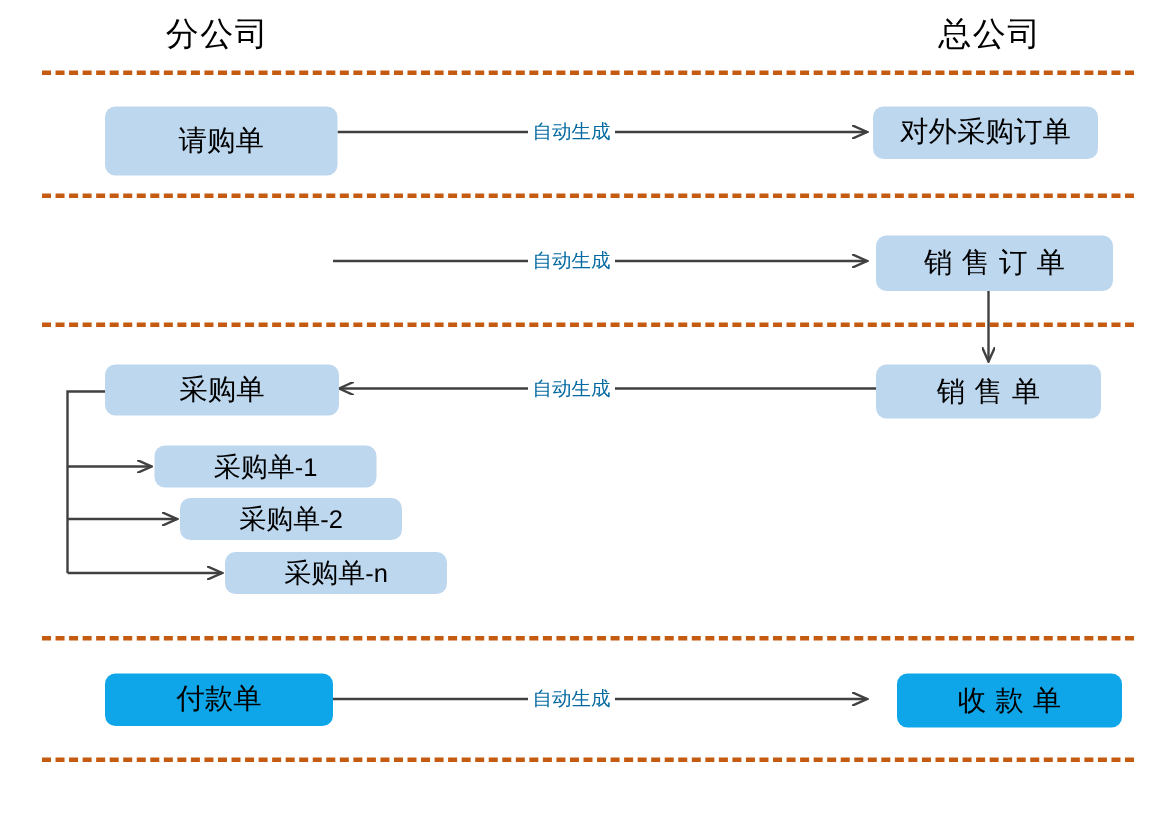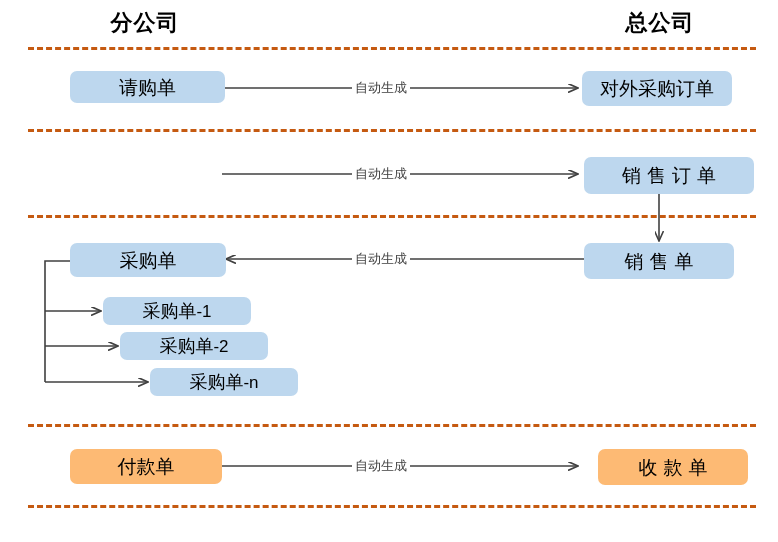--- a/index.html
+++ b/index.html
@@ -13,21 +13,21 @@
   #canvas {
     position: relative;
     width: 778px;
     height: 542px;
     background: #ffffff;
     overflow: hidden;
   }
   .col-title {
     position: absolute;
     font-size: 22px;
-    font-weight: bold;
+    font-weight: normal;
     color: #000000;
     letter-spacing: 1px;
     white-space: nowrap;
     text-align: center;
   }
   #title-branch { left: 60px; top: 8px; width: 170px; }
   #title-head   { left: 575px; top: 8px; width: 170px; text-align: center; }
 
   .divider {
     position: absolute;
@@ -43,29 +43,29 @@
     background: #BDD7EE;
     color: #000000;
     font-size: 19px;
     display: flex;
     align-items: center;
     justify-content: center;
     box-sizing: border-box;
     white-space: nowrap;
     line-height: 1;
   }
-  .node.orange { background: #fdba74; }
+  .node.orange { background: #0ea5e9; }
   .node.spaced { letter-spacing: 6px; text-indent: 6px; }
   .node.sub { font-size: 18px; }
   .node .sfx { font-size: 17px; letter-spacing: 0; }
 
   .edge-label {
     position: absolute;
     font-size: 13px;
-    color: #404040;
+    color: #0369a1;
     background: #ffffff;
     padding: 0 3px;
     white-space: nowrap;
     line-height: 1;
   }
 
   svg.wires {
     position: absolute;
     left: 0;
     top: 0;
@@ -108,26 +108,26 @@
 
     <path d="M70,261 L45,261 L45,382" fill="none" stroke="#404040" stroke-width="1.6"></path>
 
     <line x1="45" y1="311" x2="101" y2="311" stroke="#404040" stroke-width="1.6" marker-end="url(#ah)"></line>
     <line x1="45" y1="346" x2="118" y2="346" stroke="#404040" stroke-width="1.6" marker-end="url(#ah)"></line>
     <line x1="45" y1="382" x2="148" y2="382" stroke="#404040" stroke-width="1.6" marker-end="url(#ah)"></line>
 
     <line x1="222" y1="466" x2="578" y2="466" stroke="#404040" stroke-width="1.6" marker-end="url(#ah)"></line>
   </svg>
 
-  <div class="node" style="left:70px; top:71px; width:155px; height:32px;">请购单</div>
+  <div class="node" style="left:70px; top:71px; width:155px; height:46px;">请购单</div>
   <div class="edge-label" style="left:352px; top:81px;">自动生成</div>
   <div class="node" style="left:582px; top:71px; width:150px; height:35px;text-align:right;">对外采购订单</div>
 
   <div class="edge-label" style="left:352px; top:167px;">自动生成</div>
-  <div class="node spaced" style="left:584px; top:157px; width:170px; height:37px;">销售订单</div>
+  <div class="node spaced" style="left:584px; top:157px; width:158px; height:37px;">销售订单</div>
 
   <div class="node" style="left:70px; top:243px; width:156px; height:34px;">采购单</div>
   <div class="edge-label" style="left:352px; top:252px;">自动生成</div>
   <div class="node spaced" style="left:584px; top:243px; width:150px; height:36px;">销售单</div>
 
   <div class="node sub" style="left:103px; top:297px; width:148px; height:28px;">
     <span>采购单</span>
       <span class="sfx">-1</span>
   </div>
   <div class="node sub" style="left:120px; top:332px; width:148px; height:28px;">

